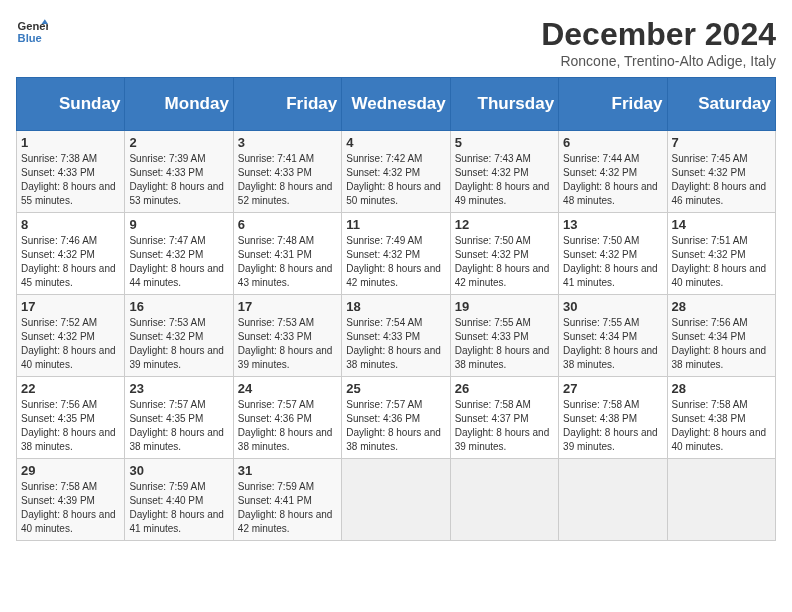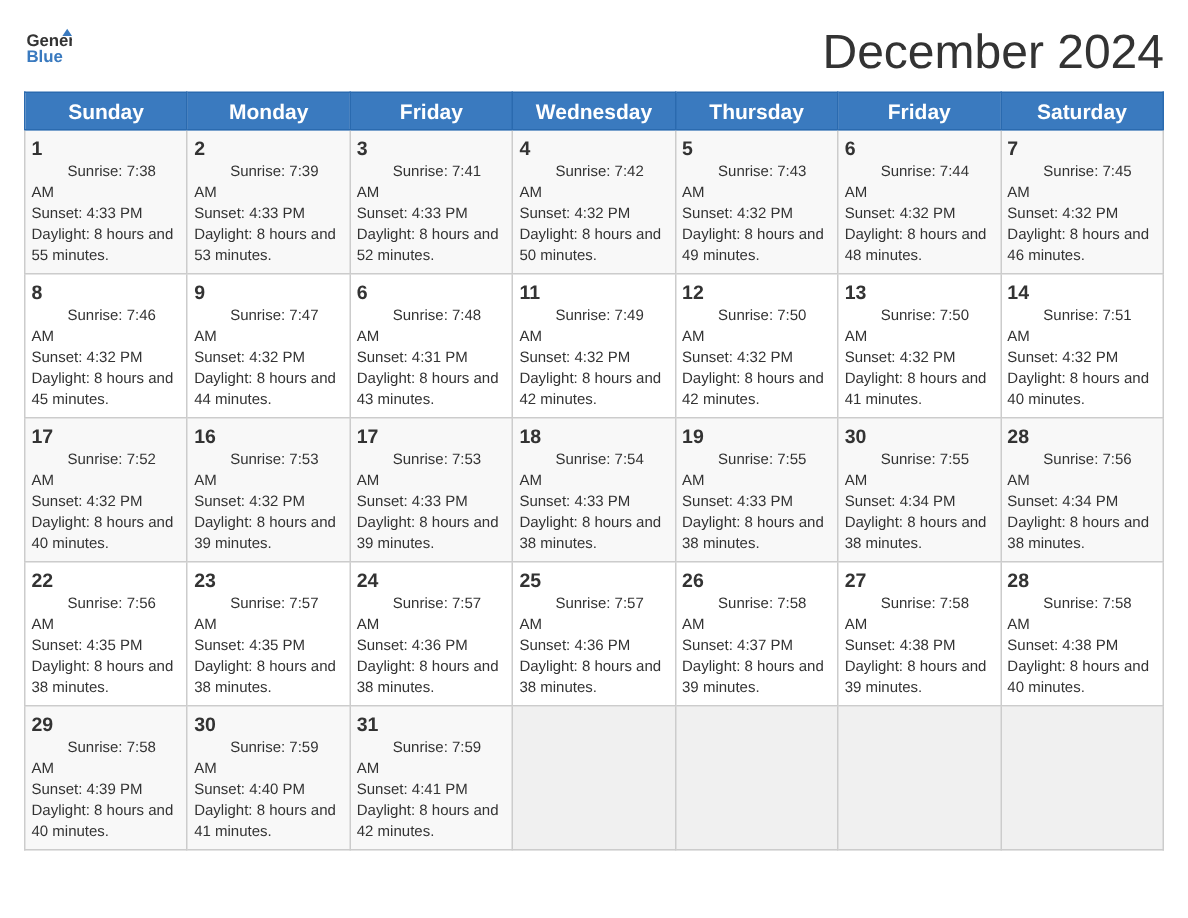--- a/index.html
+++ b/index.html
@@ -23,39 +23,39 @@
     }
     .logo-icon {
       width: 32px;
       height: 32px;
     }
     .title-area {
       text-align: right;
     }
     .month-title {
       font-size: 32px;
-      font-weight: normal;
+      font-weight: bold;
       color: #333;
       text-align: right;
     }
     .subtitle {
       font-size: 14px;
       color: #555;
     }
     table {
       width: 100%;
       border-collapse: collapse;
       font-size: 11px;
     }
     thead tr th {
       background-color: #3a7abf;
       color: #fff;
-      padding: 4px 4px;
-      text-align: center;
-      font-size: 14px;
+      padding: 16px 4px;
+      text-align: right;
+      font-size: 17px;
       font-weight: bold;
       border: 1px solid #2a6aaf;
     }
     tbody tr td {
       border: 1px solid #ccc;
       padding: 4px 4px;
       vertical-align: top;
       width: calc(100% / 7);
       height: 80px;
       background: #fff;
@@ -70,39 +70,39 @@
       font-size: 13px;
       font-weight: bold;
       color: #333;
       display: block;
       margin-bottom: 2px;
     }
     .day-info {
       font-size: 10px;
       color: #333;
       line-height: 1.4;
-      margin-left: 24px;
     }
     td.empty {
       background: #f0f0f0 !important;
     }
   </style>
 </head>
 <body>
 
 <div class="header-area">
   <div class="logo">
     <svg class="logo-icon" viewBox="0 0 40 40">
       <text x="2" y="18" font-size="14" font-weight="bold" fill="#333" font-family="Arial">General</text>
       <text x="2" y="32" font-size="14" font-weight="bold" fill="#3a7abf" font-family="Arial">Blue</text>
       <polygon points="32,10 40,10 36,4" fill="#3a7abf"></polygon>
     </svg>
   </div>
   <div class="title-area">
     <div class="month-title">December 2024</div>
+    <div class="subtitle">Roncone, Trentino-Alto Adige, Italy</div>
   </div>
 </div>
 
 <table>
   <thead>
     <tr id="weekday-header">
         <th>Sunday</th>
         <th>Monday</th>
         <th>Friday</th>
         <th>Wednesday</th>

